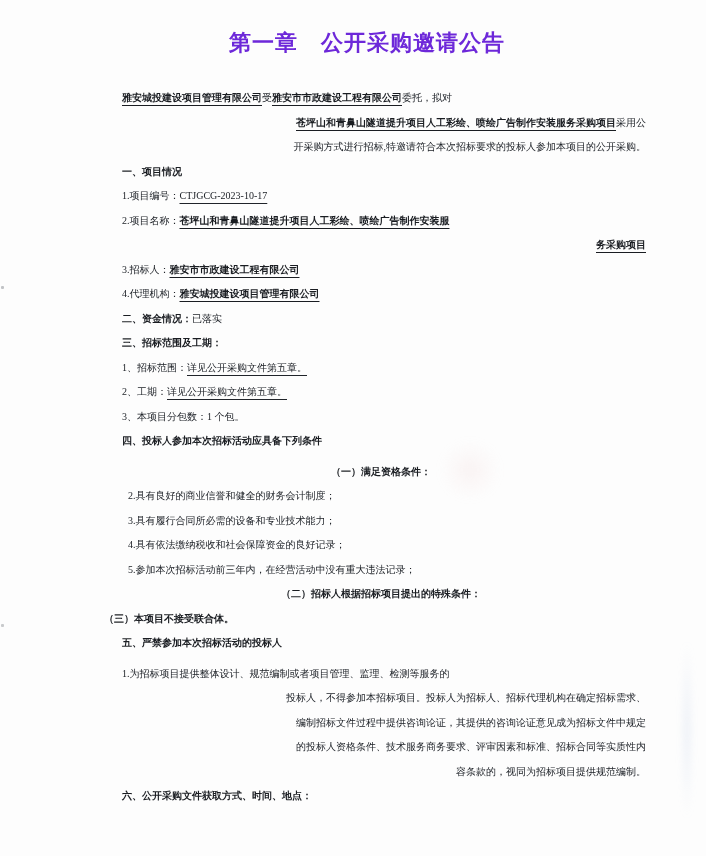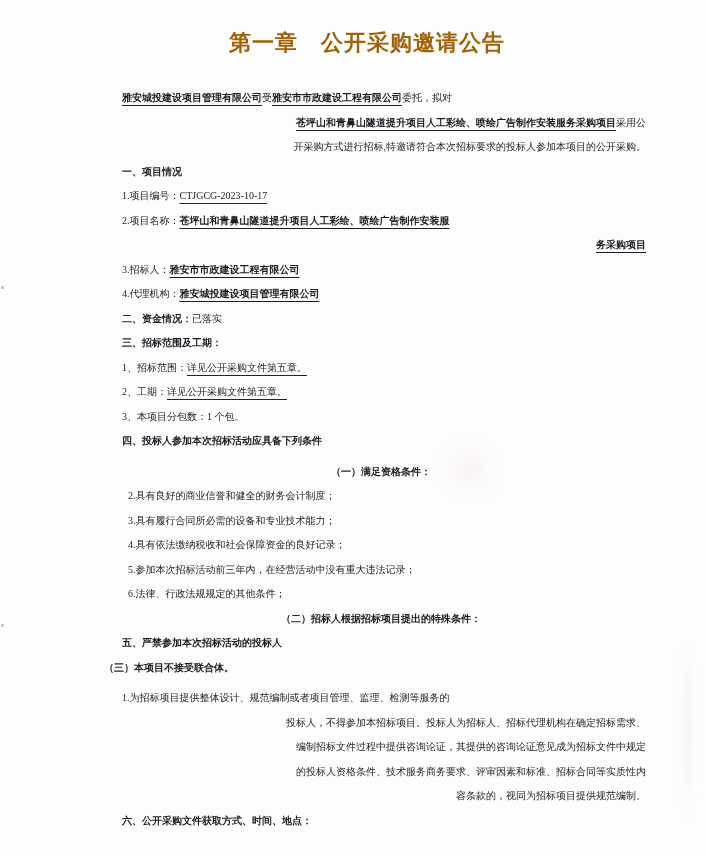--- a/index.html
+++ b/index.html
@@ -15,21 +15,21 @@
   .content{
     padding:22px 60px 0 88px;
   }
   .doc-title{
     margin:6px 0 0 0;
     text-align:center;
     font-size:22px;
     line-height:30px;
     font-weight:bold;
     letter-spacing:1px;
-    color:#a16207;
+    color:#6d28d9;
   }
   .doc-body{
     margin-top:28px;
     font-size:10px;
   }
   .line{
     line-height:24.5px;
     white-space:nowrap;
     letter-spacing:0px;
   }
@@ -80,24 +80,23 @@
         <div class="line i2"><span class="b ">三、招标范围及工期：</span></div>
         <div class="line i2"><span class="">1、招标范围：</span><span class="u">详见公开采购文件第五章。</span></div>
         <div class="line i2"><span class="">2、工期：</span><span class="u">详见公开采购文件第五章。</span></div>
         <div class="line i2"><span class="">3、本项目分包数：1 个包。</span></div>
         <div class="line i2"><span class="b ">四、投标人参加本次招标活动应具备下列条件</span></div>
         <div class="line ip1 gap"><span class="b ">（一）满足资格条件：</span></div>
         <div class="line isub"><span class="">2.具有良好的商业信誉和健全的财务会计制度；</span></div>
         <div class="line isub"><span class="">3.具有履行合同所必需的设备和专业技术能力；</span></div>
         <div class="line isub"><span class="">4.具有依法缴纳税收和社会保障资金的良好记录；</span></div>
         <div class="line isub"><span class="">5.参加本次招标活动前三年内，在经营活动中没有重大违法记录；</span></div>
-        <div class="line isub"><span class="">6.法律、行政法规规定的其他条件；</span></div>
         <div class="line ip1"><span class="b ">（二）招标人根据招标项目提出的特殊条件：</span></div>
+        <div class="line ip3"><span class="b ">（三）本项目不接受联合体。</span></div>
         <div class="line i2"><span class="b ">五、严禁参加本次招标活动的投标人</span></div>
-        <div class="line ip3"><span class="b ">（三）本项目不接受联合体。</span></div>
         <div class="line i2 gap"><span class="">1.为招标项目提供整体设计、规范编制或者项目管理、监理、检测等服务的</span></div>
         <div class="line i0"><span class="">投标人，不得参加本招标项目。投标人为招标人、招标代理机构在确定招标需求、</span></div>
         <div class="line i0"><span class="">编制招标文件过程中提供咨询论证，其提供的咨询论证意见成为招标文件中规定</span></div>
         <div class="line i0"><span class="">的投标人资格条件、技术服务商务要求、评审因素和标准、招标合同等实质性内</span></div>
         <div class="line i0"><span class="">容条款的，视同为招标项目提供规范编制。</span></div>
         <div class="line i2"><span class="b ">六、公开采购文件获取方式、时间、地点：</span></div>
       </div>
   </div>
   <div class="artifact smudge-right"></div>
   <div class="artifact smudge-mid"></div>

